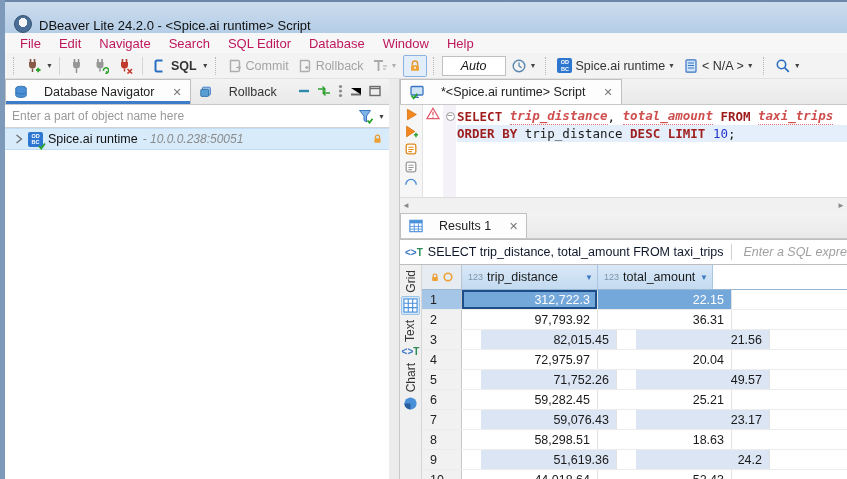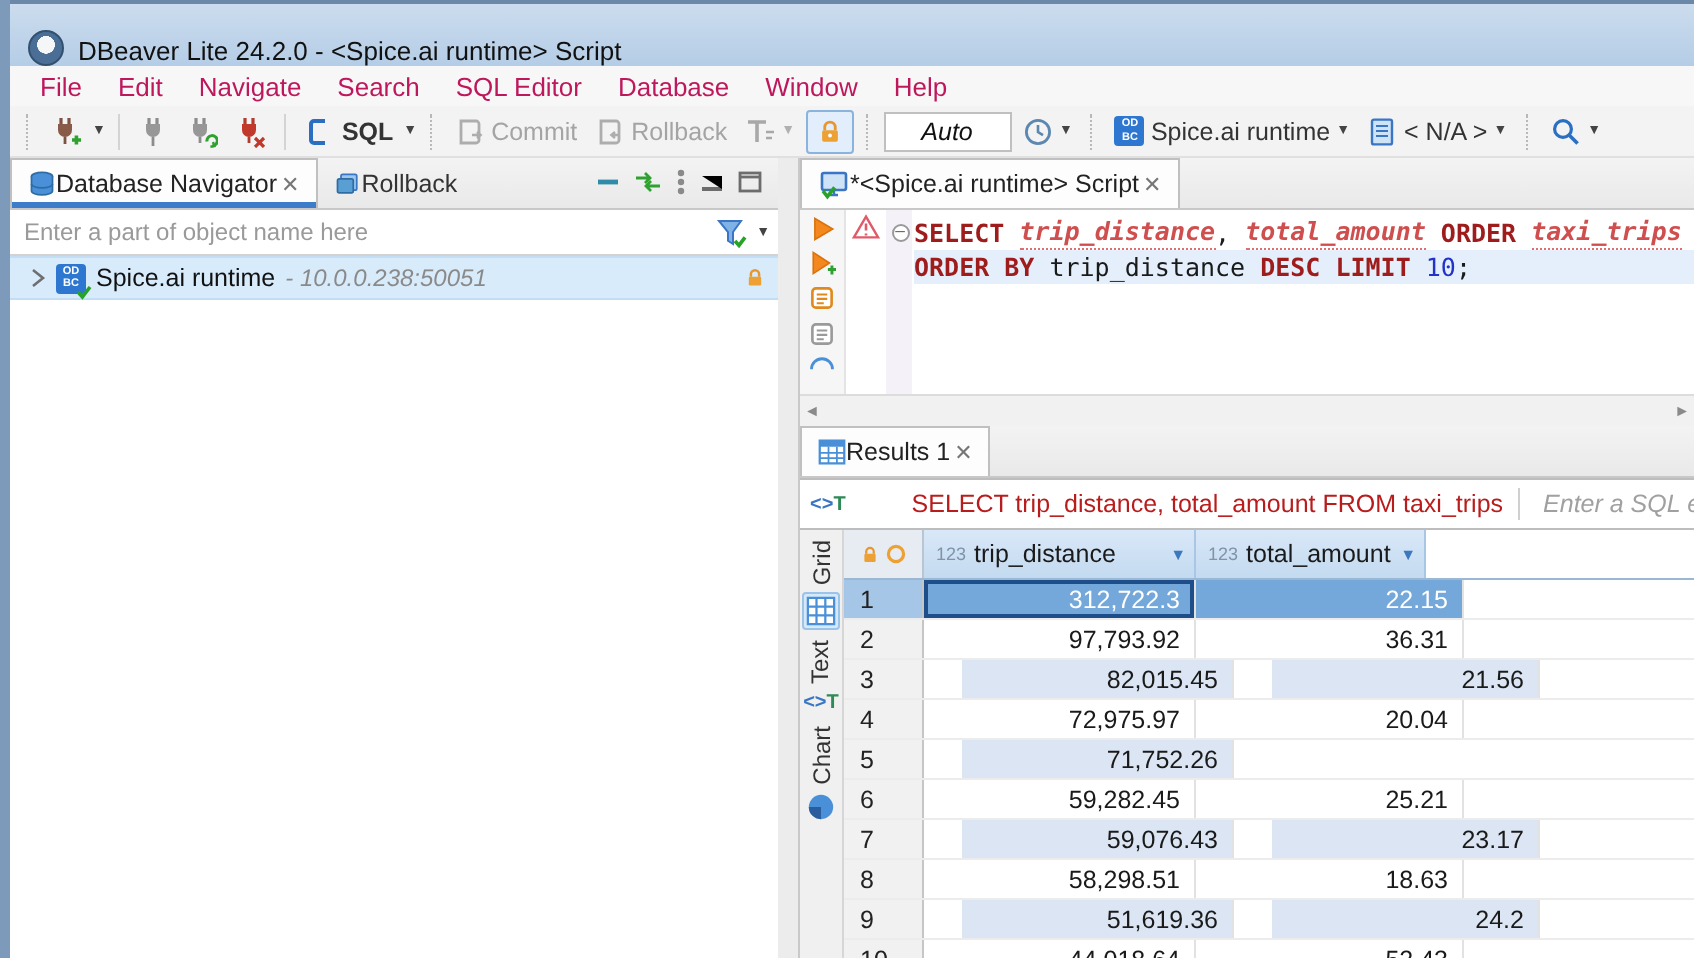--- a/index.html
+++ b/index.html
@@ -39,21 +39,21 @@
   .odbc-badge .chk{position:absolute;right:-3px;bottom:-3px;}
 
   
   .left-panel{position:absolute;left:5px;top:79px;width:384px;bottom:0;background:#fff;}
   .splitter{position:absolute;left:389px;top:79px;width:10px;bottom:0;background:#ececec;}
   .right-panel{position:absolute;left:399px;top:79px;right:0;bottom:0;background:#fff;border-left:1px solid #c9c9c9;}
 
   
   .tabbar{height:26px;background:linear-gradient(#f3f3f3,#e9e9e9);border-bottom:1px solid #c8c8c8;
     display:flex;align-items:flex-end;}
-  .tab{display:flex;align-items:center;gap:0;height:25px;padding:0 8px;font-size:12.5px;color:#222;
+  .tab{display:flex;align-items:center;gap:16px;height:25px;padding:0 8px;font-size:12.5px;color:#222;
     border:1px solid #c0c0c0;border-bottom:none;background:#fdfdfd;position:relative;}
   .tab.inactive{background:transparent;border:none;color:#333;}
   .tab .close{color:#777;font-size:11px;margin-left:2px;}
   .tab.blue-underline::after{content:"";position:absolute;left:0;right:0;bottom:0;height:3px;background:#3d7cc9;}
   .tabbar .spacer{flex:1;}
   .panel-btns{display:flex;align-items:center;gap:7px;padding:0 8px 6px 0;}
 
   
   .nav-filter{height:23px;border-bottom:1px solid #d2d2d2;display:flex;align-items:center;padding:0 4px 0 7px;gap:4px;}
   .nav-filter input{flex:1;border:none;outline:none;font-size:12px;font-family:inherit;color:#333;background:transparent;}
@@ -81,21 +81,21 @@
   .plain{color:#1a1a1a;}
   .numlit{color:#2233cc;}
   .fold-icon{width:9px;height:9px;border:1px solid #9a9a9a;border-radius:50%;background:#fff;
     display:inline-flex;align-items:center;justify-content:center;font-size:8px;color:#666;line-height:1;}
   .hscroll{height:16px;background:#f1f1f1;border-top:1px solid #dcdcdc;display:flex;align-items:center;justify-content:space-between;padding:0 2px;}
   .scroll-arrow{font-size:8px;color:#8a8a8a;}
 
   
   .results-filterbar{height:26px;border:1px solid #bdbdbd;border-left:none;border-right:none;
     display:flex;align-items:center;gap:5px;padding:0 5px;background:#fff;overflow:hidden;}
-  .filter-sql{font-size:12.5px;color:#b91c1c;white-space:nowrap;margin-left:28px;}
+  .filter-sql{font-size:12.5px;color:#0f172a;white-space:nowrap;}
   .fb-sep{width:1px;height:16px;background:#d0d0d0;margin:0 2px;flex:0 0 auto;}
   .results-filterbar input{flex:1;min-width:120px;border:none;outline:none;font-size:12.5px;
     font-style:italic;font-family:inherit;color:#333;}
   .results-filterbar input::placeholder{color:#a0a0a0;}
   .sqltext-icon{font-size:10px;font-weight:bold;color:#3a76c4;white-space:nowrap;flex:0 0 auto;}
   .sqltext-icon b{color:#2e8b57;}
 
   .grid-zone{display:flex;height:241px;}
   .vtab-strip{width:22px;background:#f0f0f0;border-right:1px solid #d6d6d6;
     display:flex;flex-direction:column;align-items:center;padding-top:5px;gap:5px;}
@@ -378,21 +378,21 @@
           <path d="M8 5.5v4M8 11.2v1.2" stroke="#e05a6a" stroke-width="1.5" fill="none"></path>
         </svg>
       </div>
       <div class="code-area">
         <div class="code-line">
           <span class="foldslot"><span class="fold-icon">–</span></span>
           <span class="tok kw">SELECT </span>
           <span class="tok ident">trip_distance</span>
           <span class="tok plain">, </span>
           <span class="tok ident">total_amount</span>
-          <span class="tok kw"> ORDER </span>
+          <span class="tok kw"> FROM </span>
           <span class="tok ident">taxi_trips</span>
         </div>
         <div class="code-line hl">
           <span class="foldslot"></span>
           <span class="tok kw">ORDER BY </span>
           <span class="tok plain">trip_distance </span>
           <span class="tok kw">DESC </span>
           <span class="tok kw">LIMIT </span>
           <span class="tok numlit">10</span>
           <span class="tok plain">;</span>
@@ -498,20 +498,21 @@
             </div>
             <div class="grid-row">
               <div class="rn">4</div>
               <div class="cell c1">72,975.97</div>
               <div class="cell c2">20.04</div>
               <div class="fill"></div>
             </div>
             <div class="grid-row striped">
               <div class="rn">5</div>
               <div class="cell c1">71,752.26</div>
+              <div class="cell c2">49.57</div>
               <div class="fill"></div>
             </div>
             <div class="grid-row">
               <div class="rn">6</div>
               <div class="cell c1">59,282.45</div>
               <div class="cell c2">25.21</div>
               <div class="fill"></div>
             </div>
             <div class="grid-row striped">
               <div class="rn">7</div>

